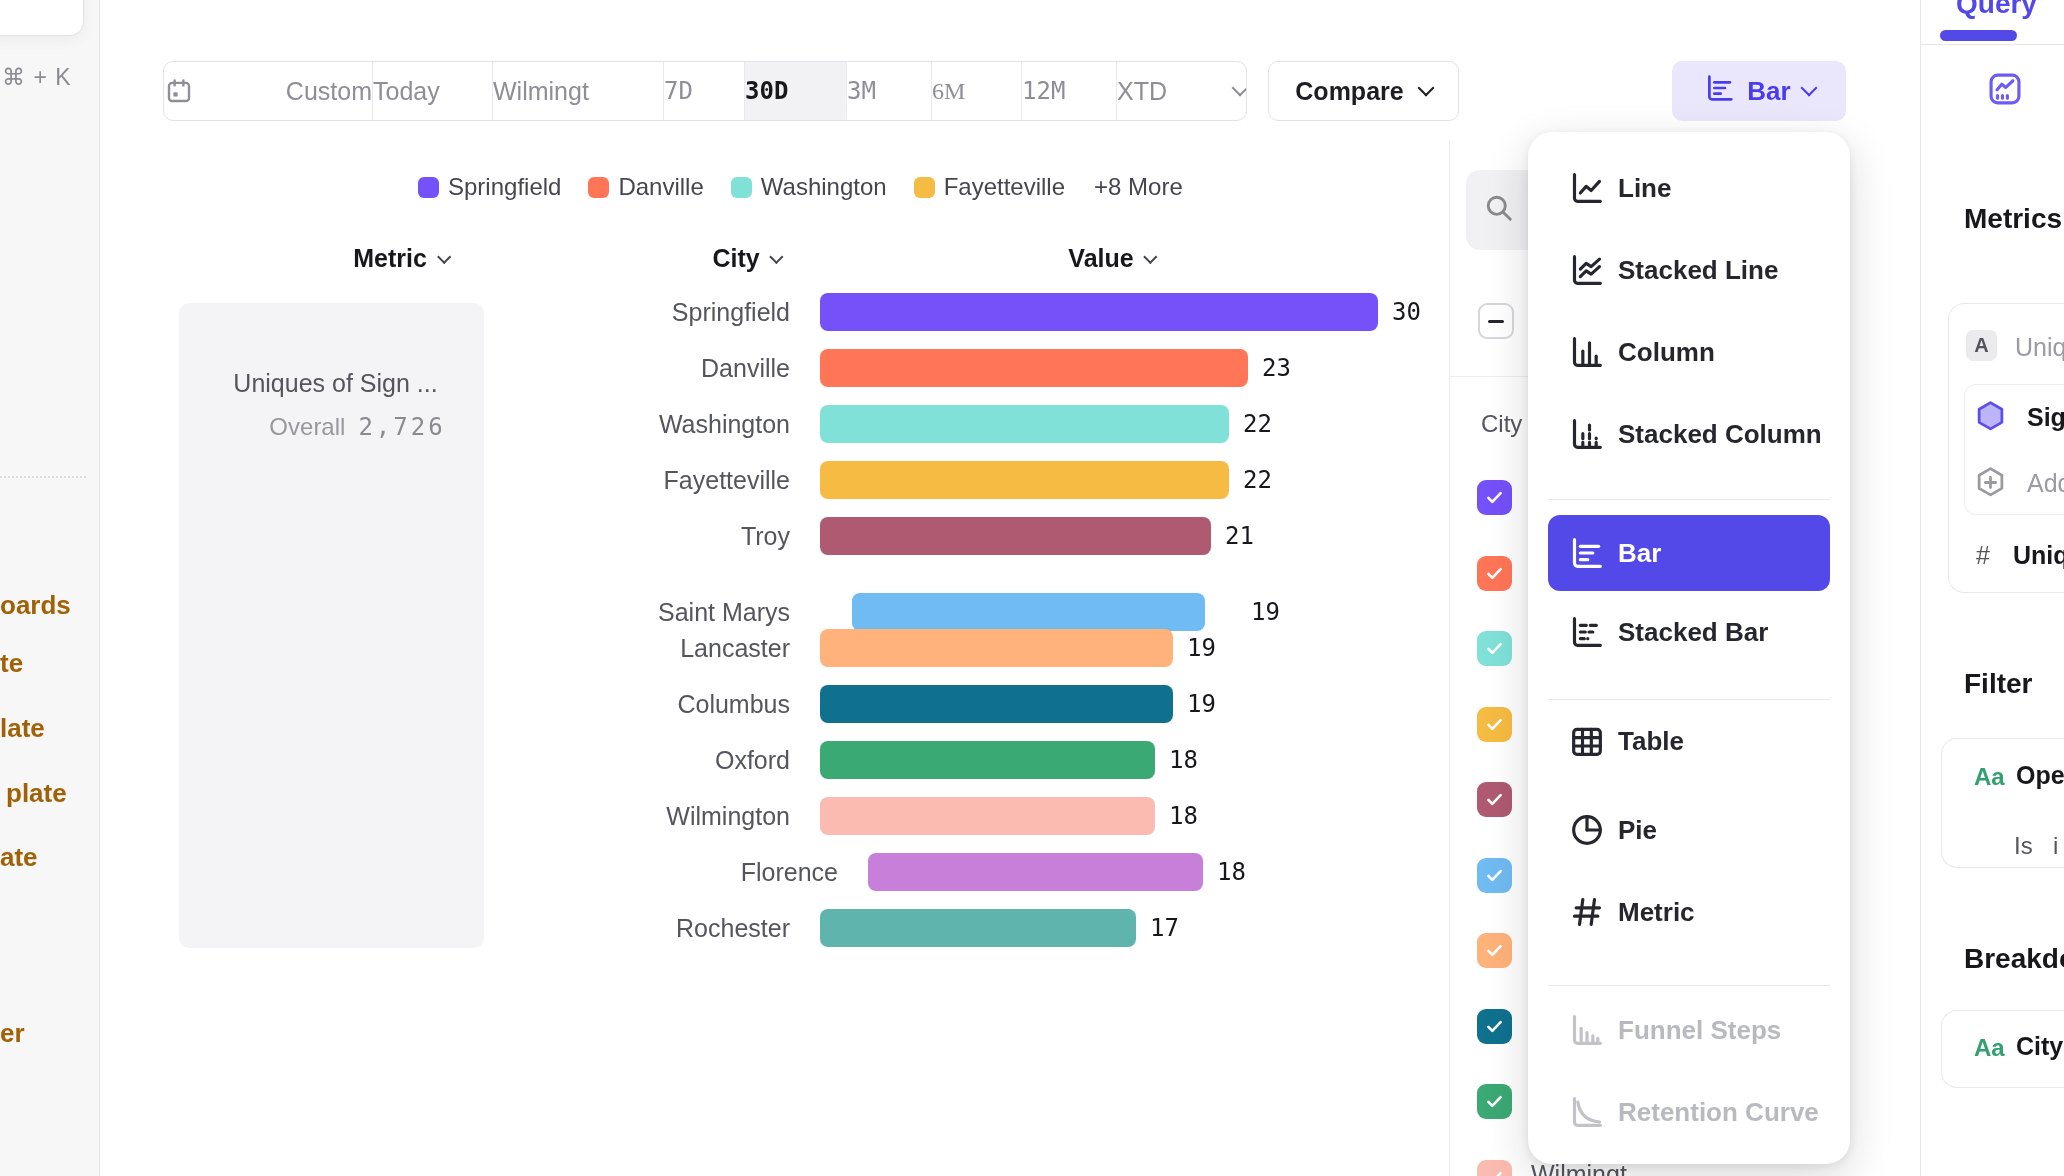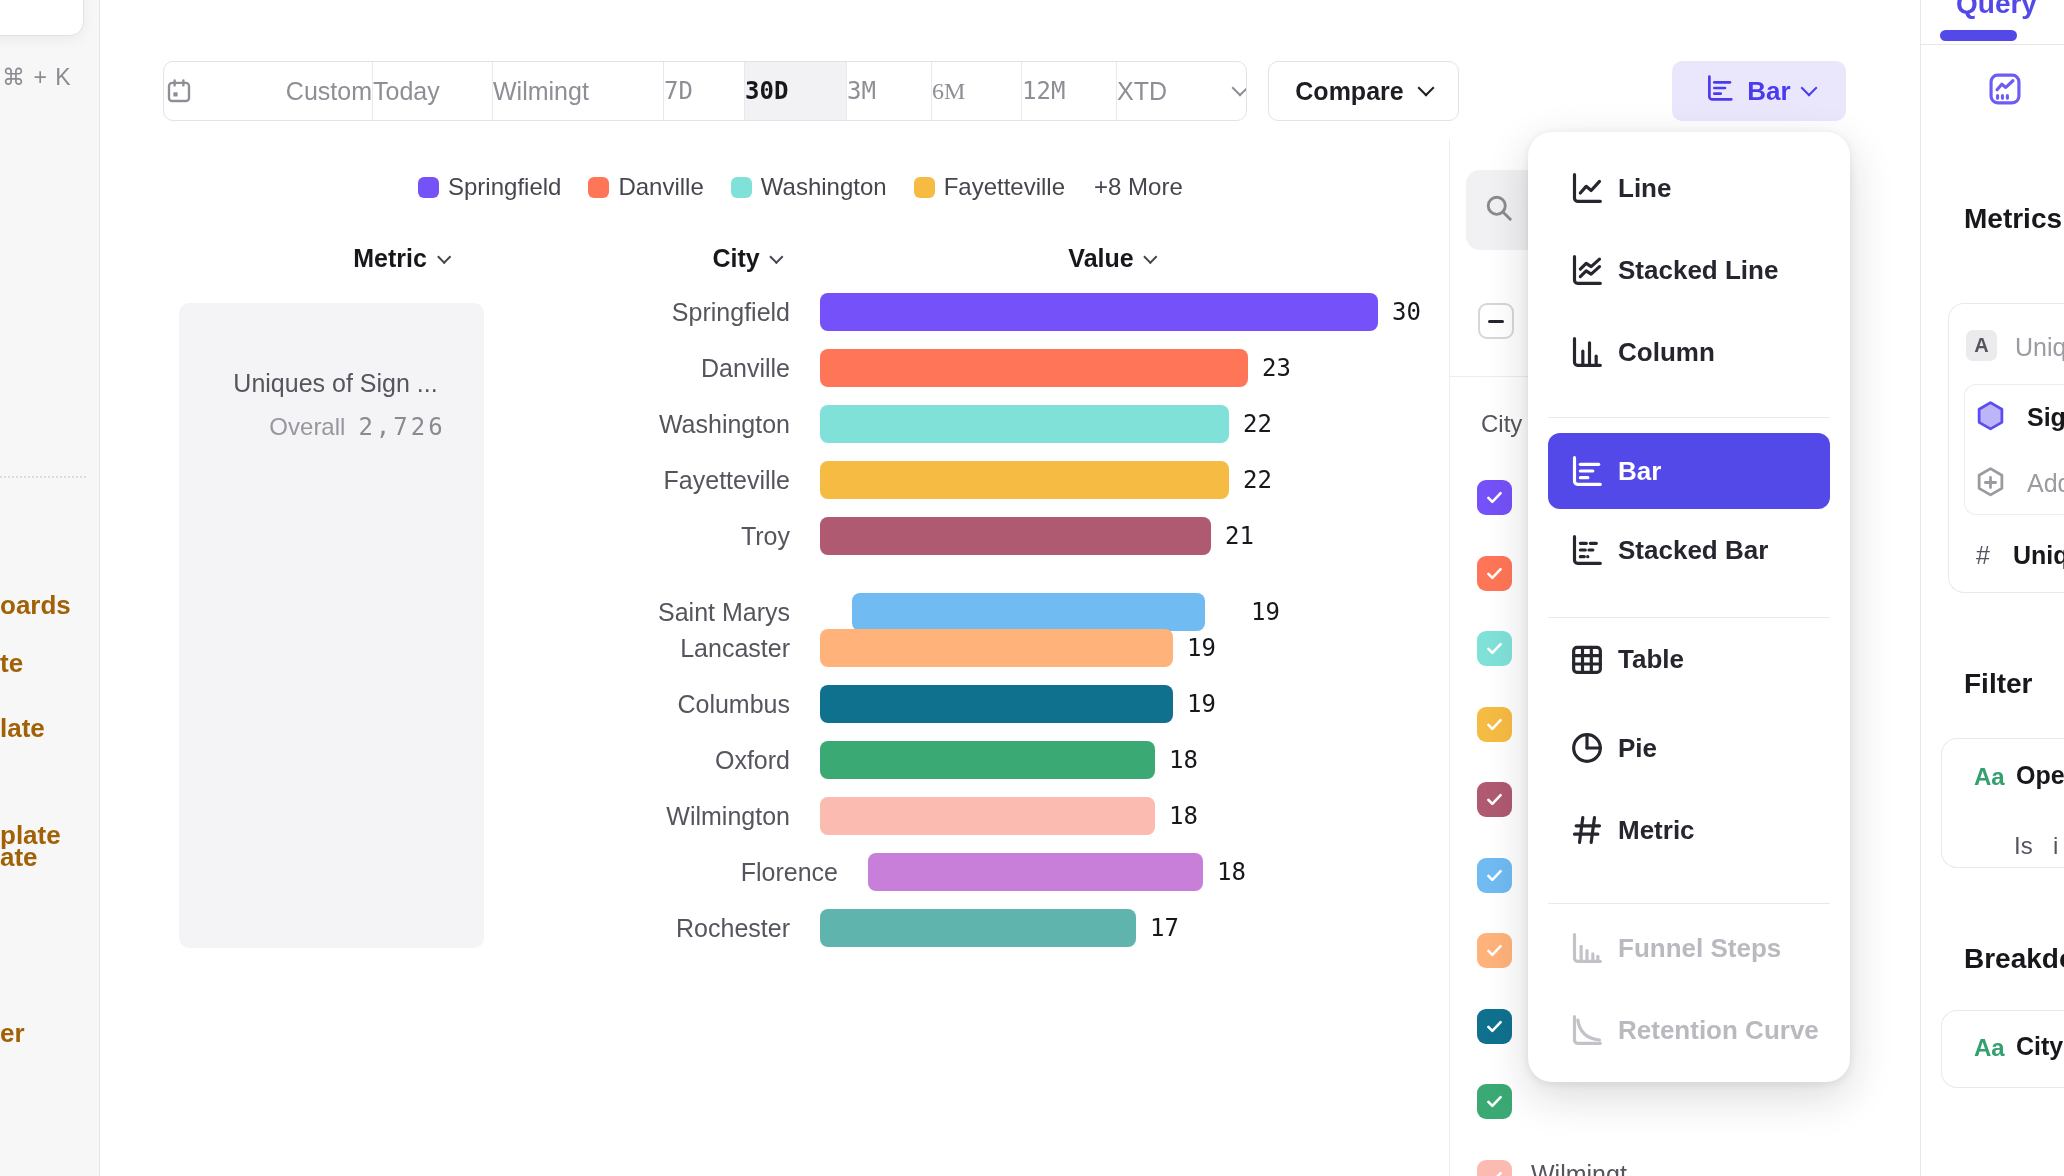--- a/index.html
+++ b/index.html
@@ -100,21 +100,21 @@
 <div class="app">
 
   <div class="left-rail">
     <div class="popup-corner"></div>
     <div class="shortcut">⌘ + K</div>
     <div class="rail-divider"></div>
     <div id="nav-frags">
         <div class="nav-frag" style="top: 590px;">oards</div>
         <div class="nav-frag" style="top: 648px;">te</div>
         <div class="nav-frag" style="top: 713px;">late</div>
-        <div class="nav-frag" style="top: 820px;">plate</div>
+        <div class="nav-frag" style="top: 778px; padding-left: 6px;">plate</div>
         <div class="nav-frag" style="top: 842px;">ate</div>
         <div class="nav-frag" style="top: 1018px;">er</div>
       </div>
   </div>
 
   <div class="range-bar" id="range-bar">
       <div class="seg" style="width: 209px;">
         <span style="display:flex">
           <svg width="30" height="30" viewBox="0 0 24 24" fill="none" stroke="#8e8e96" stroke-width="1.9" stroke-linecap="round" stroke-linejoin="round">
             <rect x="4" y="5.5" width="16" height="14.5" rx="2.5"></rect>
@@ -358,20 +358,31 @@
       <div class="mi">
         <span style="display:flex">
           <svg width="40" height="40" viewBox="0 0 24 24" fill="none" stroke="#26262e" stroke-width="1.9" stroke-linecap="round" stroke-linejoin="round">
             <path d="M4.5 4v14.2a1.8 1.8 0 0 0 1.8 1.8H20"></path>
             <path d="M9.5 20v-8.5"></path>
             <path d="M13.5 20V6.5"></path>
             <path d="M17.5 20v-5.5"></path>
           </svg>
         </span>
         <span>Column</span>
+      </div>
+      <div class="mi">
+        <span style="display:flex">
+          <svg width="40" height="40" viewBox="0 0 24 24" fill="none" stroke="#26262e" stroke-width="1.9" stroke-linecap="round" stroke-linejoin="round">
+            <path d="M4.5 4v14.2a1.8 1.8 0 0 0 1.8 1.8H20"></path>
+            <path d="M9.5 20v-8.5" stroke-dasharray="3 2.2"></path>
+            <path d="M13.5 20V6.5" stroke-dasharray="3 2.2"></path>
+            <path d="M17.5 20v-5.5" stroke-dasharray="3 2.2"></path>
+          </svg>
+        </span>
+        <span>Stacked Column</span>
       </div>
       <div class="mdiv" style="margin-top: 24px;"></div>
       <div class="mi sel" style="margin-top: 15px;">
         <span style="display:flex">
           <svg width="40" height="40" viewBox="0 0 24 24" fill="none" stroke="#ffffff" stroke-width="1.9" stroke-linecap="round" stroke-linejoin="round">
             <path d="M4.5 4v14.2a1.8 1.8 0 0 0 1.8 1.8H20"></path>
             <path d="M8 8h11"></path>
             <path d="M8 12h7.5"></path>
             <path d="M8 16h4.5"></path>
           </svg>

